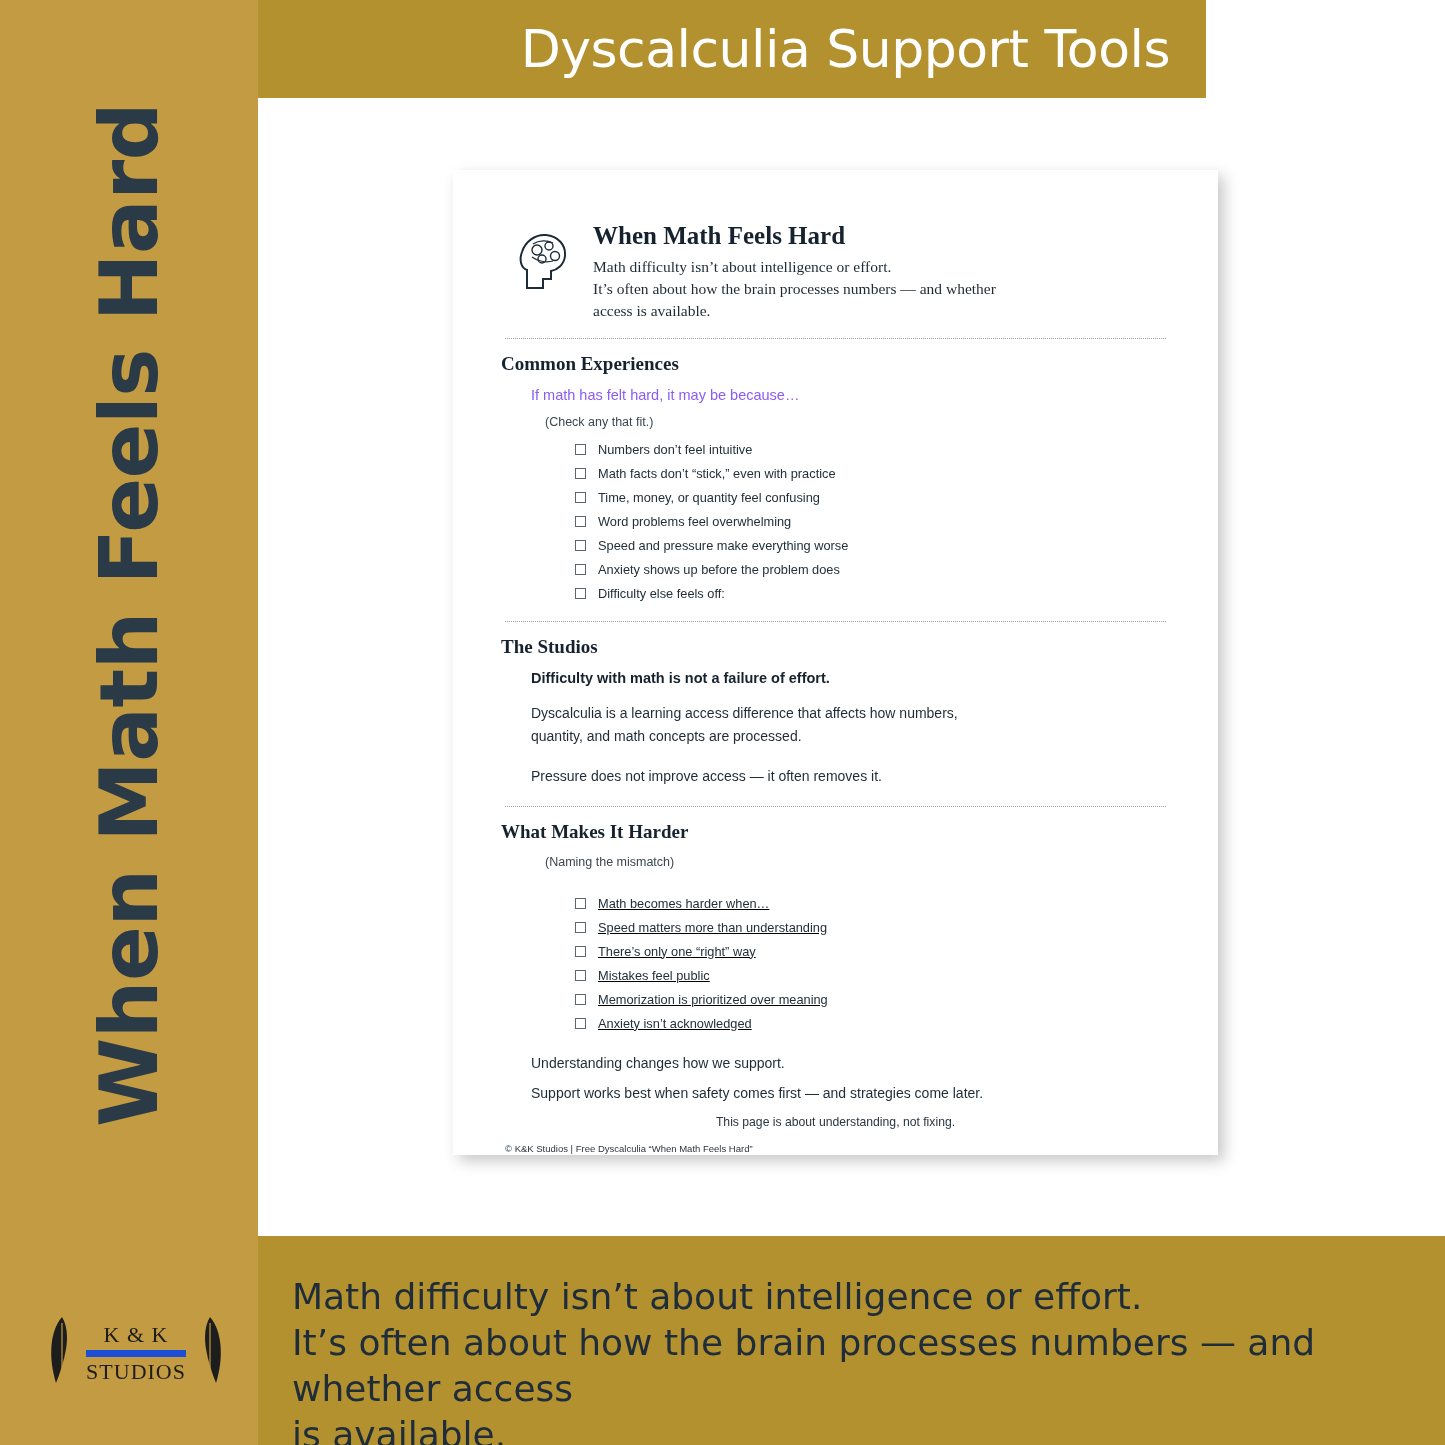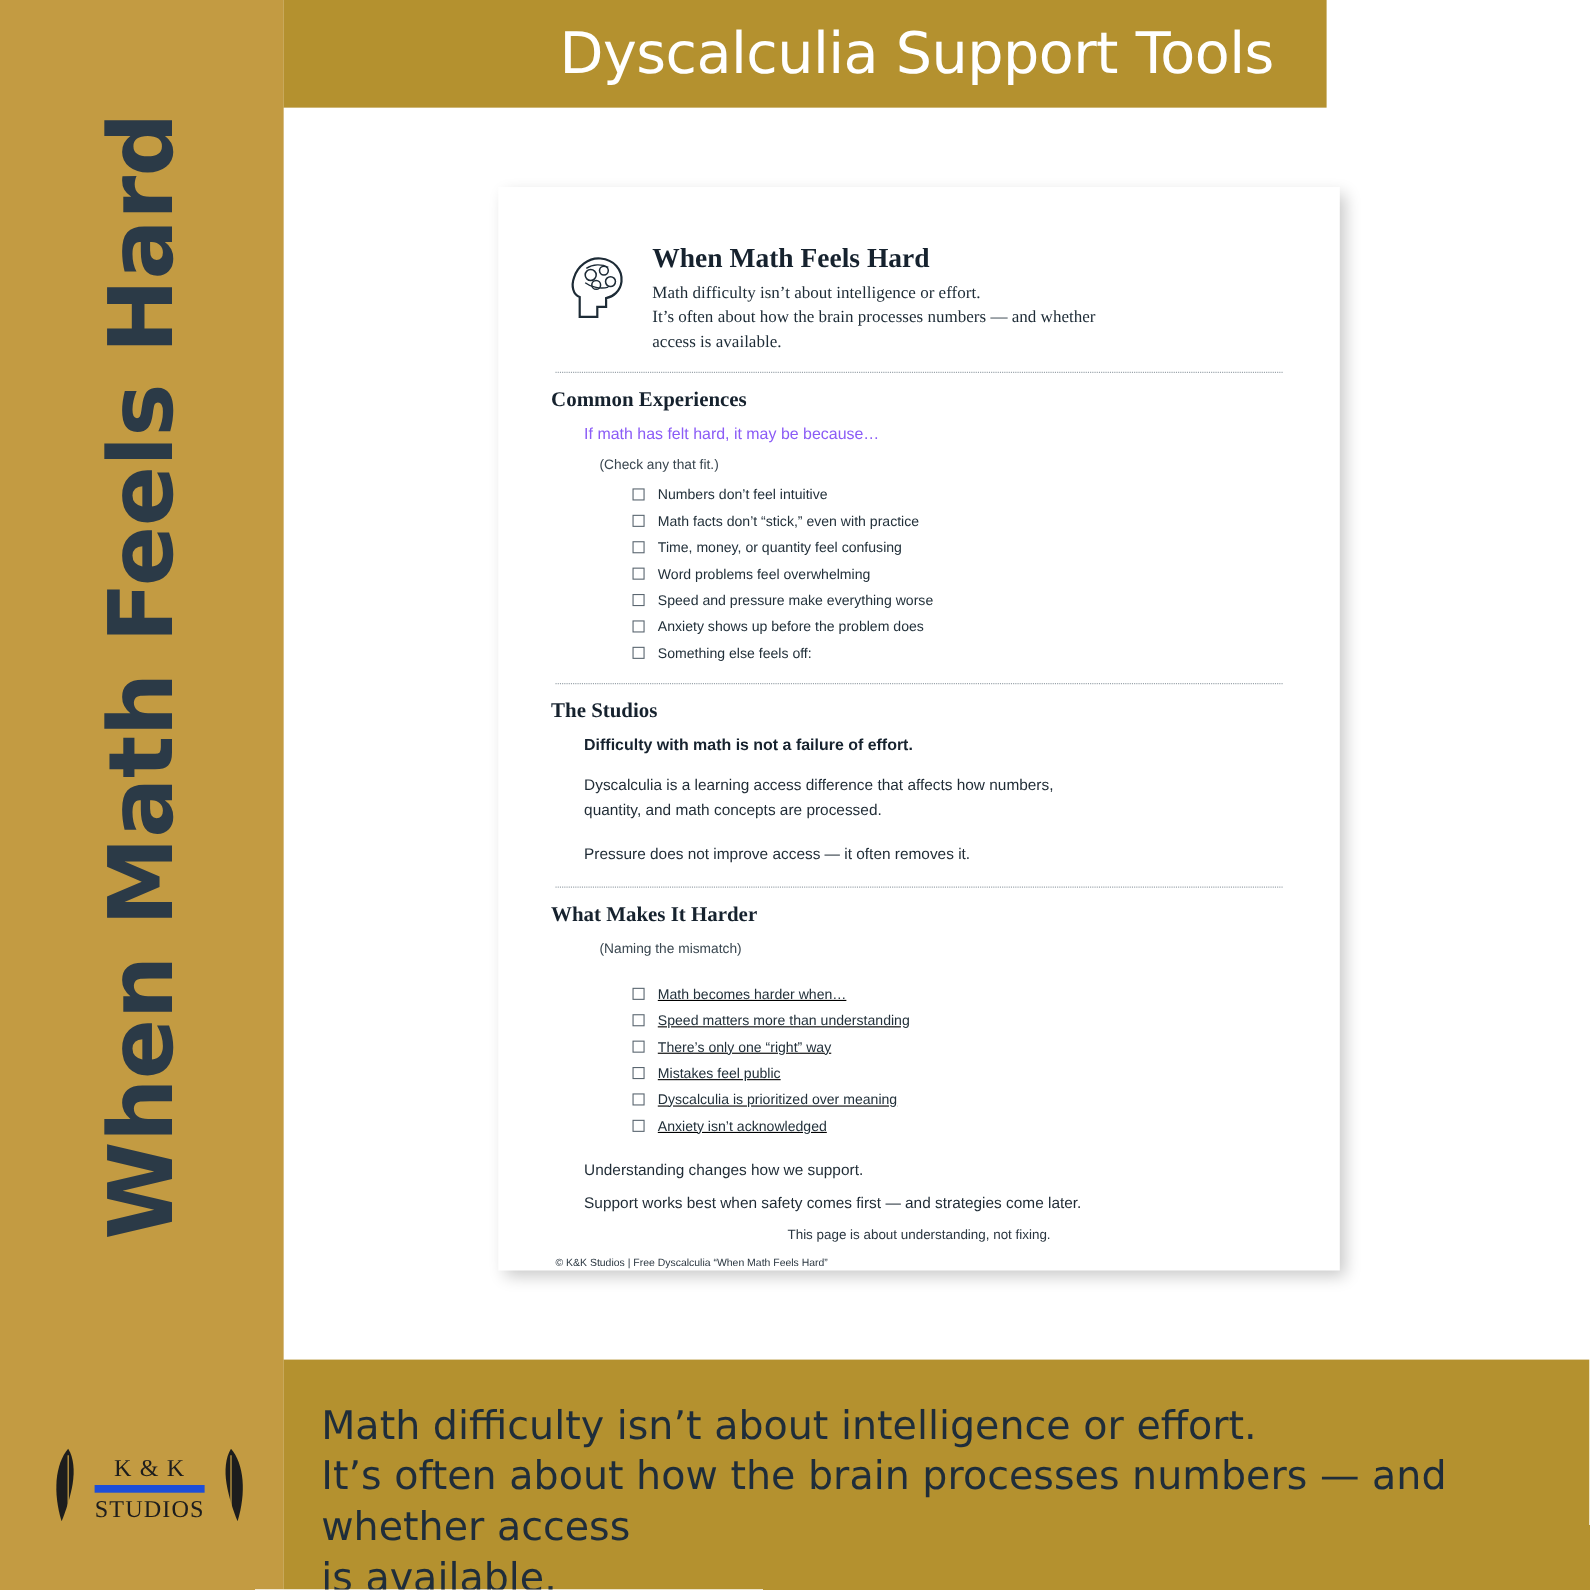--- a/index.html
+++ b/index.html
@@ -64,21 +64,21 @@
 
   
   .top-bar {
     position: absolute;
     left: 258px; top: 0;
     width: 948px; height: 98px;
     background: #b4912f;
     display: flex;
     align-items: center;
     justify-content: flex-end;
-    padding-right: 48px;
+    padding-right: 36px;
   }
   .top-bar h1 {
     color: #ffffff;
     font-size: 52px;
     font-weight: 400;
     font-family: "DejaVu Sans", sans-serif;
     letter-spacing: -0.5px;
   }
 
   
@@ -285,21 +285,21 @@
           <li>
               <span class="cbox"></span>
               <span>Speed and pressure make everything worse</span>
             </li>
           <li>
               <span class="cbox"></span>
               <span>Anxiety shows up before the problem does</span>
             </li>
           <li>
               <span class="cbox"></span>
-              <span>Something else feels off:</span>
+              <span>Difficulty else feels off:</span>
             </li>
         </ul>
       </div>
 
       <div class="divider"></div>
 
       <div>
         <div class="sec-title">The Studios</div>
         <p class="strong-line">Difficulty with math is not a failure of effort.</p>
         <p class="body-p">Dyscalculia is a learning access difference that affects how numbers, quantity, and math concepts are processed.</p>
@@ -323,21 +323,21 @@
           <li>
               <span class="cbox"></span>
               <span>There’s only one “right” way</span>
             </li>
           <li>
               <span class="cbox"></span>
               <span>Mistakes feel public</span>
             </li>
           <li>
               <span class="cbox"></span>
-              <span>Dyscalculia is prioritized over meaning</span>
+              <span>Memorization is prioritized over meaning</span>
             </li>
           <li>
               <span class="cbox"></span>
               <span>Anxiety isn’t acknowledged</span>
             </li>
         </ul>
         <p class="closing" style="margin-top:20px;">Understanding changes how we support.</p>
         <p class="closing">Support works best when safety comes first — and strategies come later.</p>
       </div>
 

